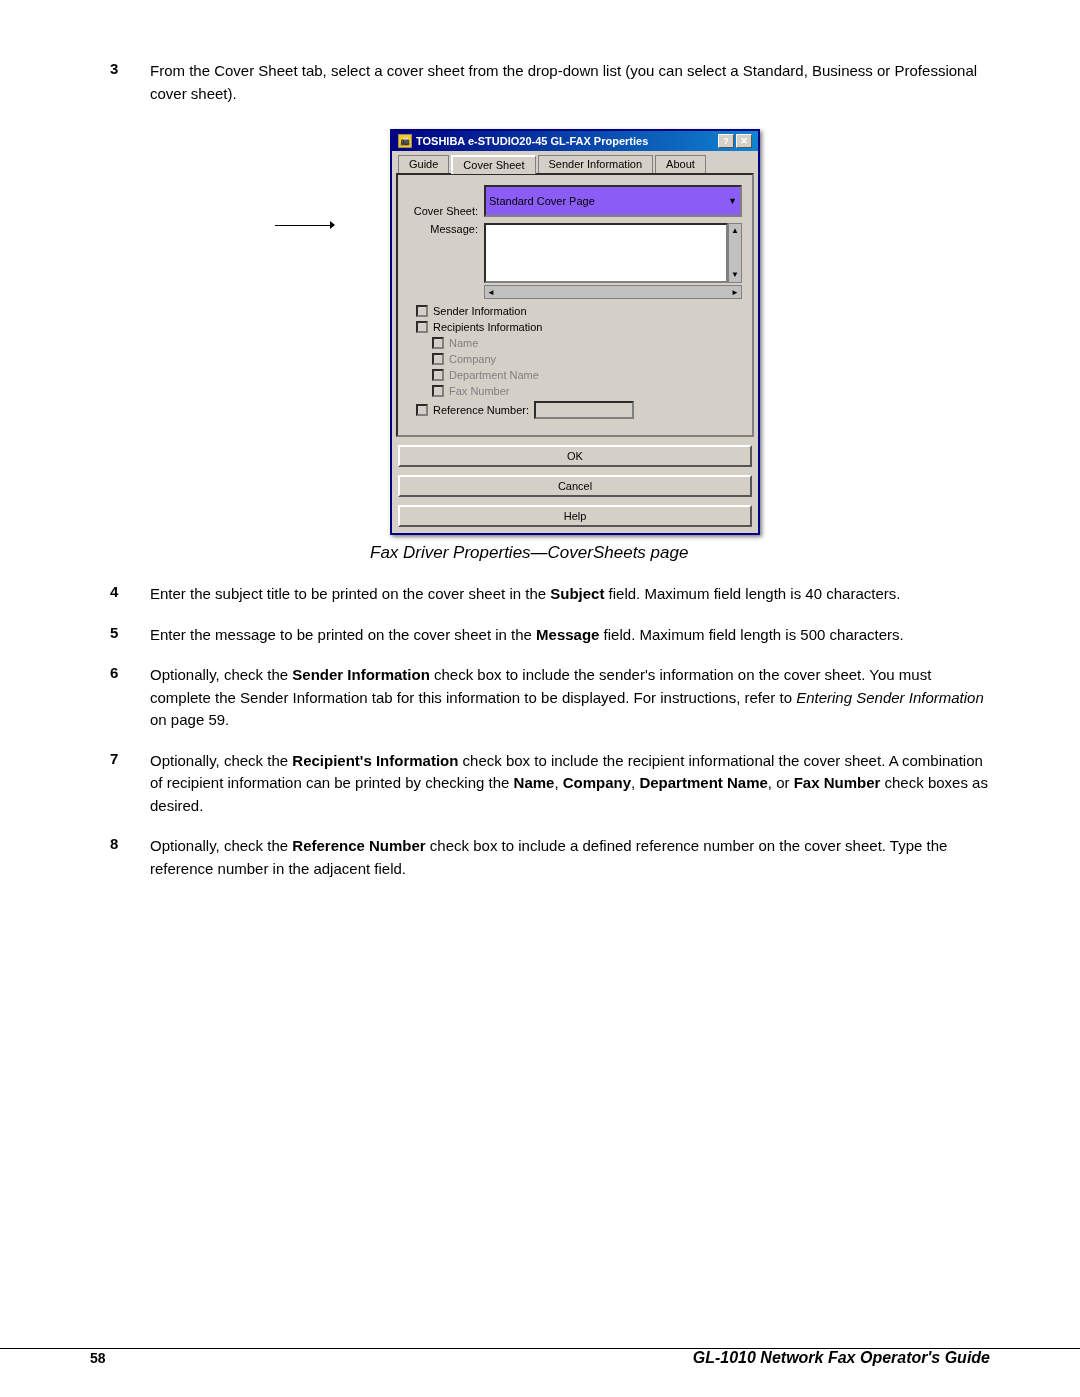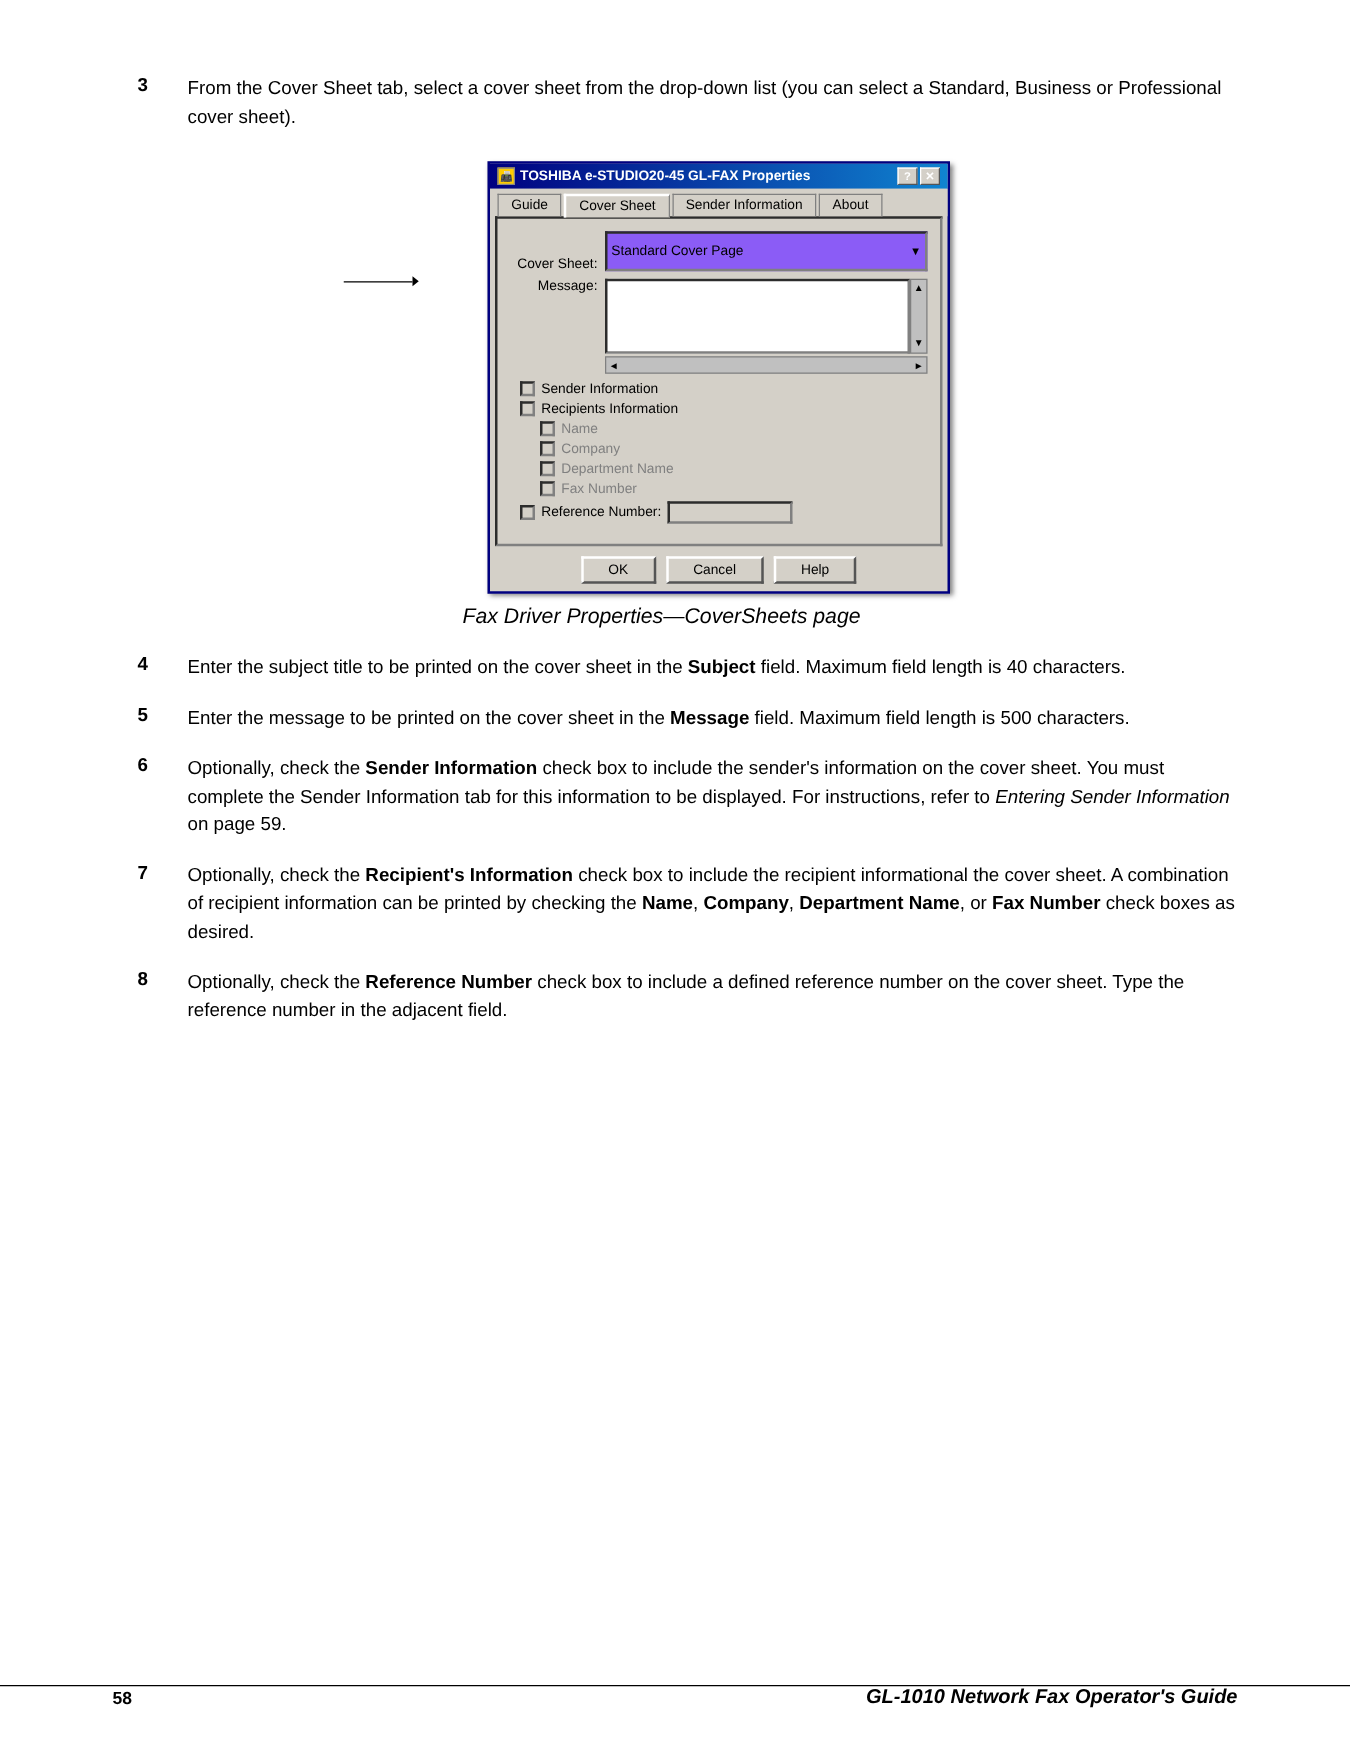--- a/index.html
+++ b/index.html
@@ -234,23 +234,23 @@
     .win-ref-input {
       width: 100px;
       height: 18px;
       border: 2px inset #808080;
       background: #d4d0c8;
       font-size: 11px;
     }
 
     .win-buttons {
       display: flex;
-      justify-content: center;
       gap: 8px;
       padding: 4px 6px 6px 6px;
+      flex-direction: column;
     }
 
     .win-button {
       padding: 3px 20px;
       border: 2px solid;
       border-top-color: #fff;
       border-left-color: #fff;
       border-right-color: #555;
       border-bottom-color: #555;
       background: #d4d0c8;

